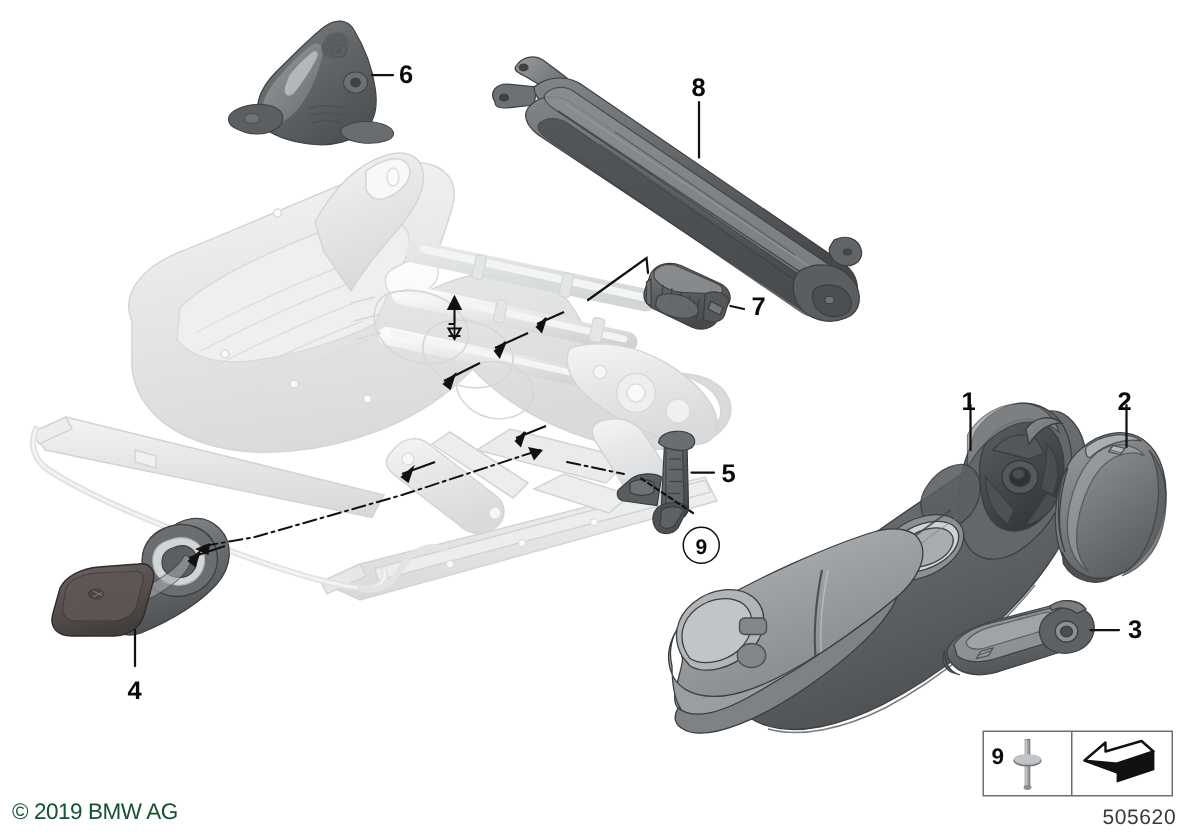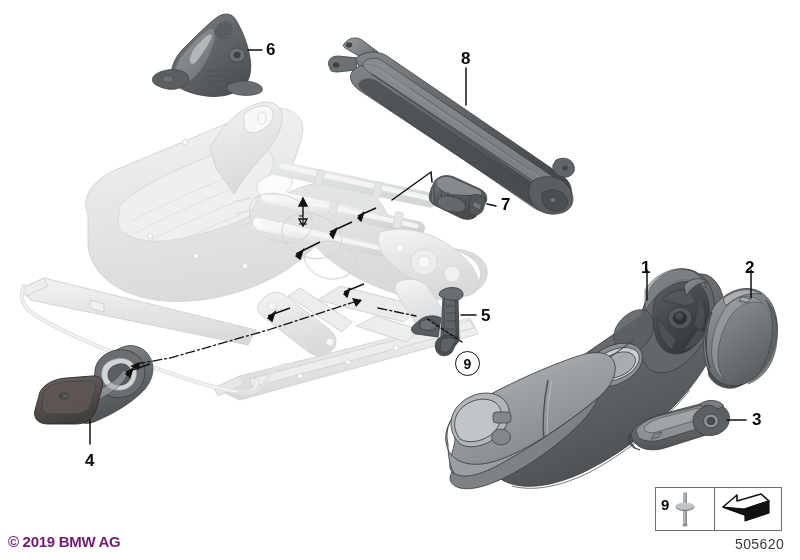--- a/index.html
+++ b/index.html
@@ -14,22 +14,22 @@
     position:absolute;font-weight:bold;font-size:17px;color:#0a0a0a;
     font-family:"Liberation Sans", sans-serif;line-height:1;
     user-select:none;
   }
   .circlbl{
     position:absolute;width:23px;height:23px;border:1.6px solid #111;border-radius:50%;
     background:#fff;display:flex;align-items:center;justify-content:center;
     font-weight:bold;font-size:14px;color:#0a0a0a;
   }
   .copyright{
-    position:absolute;left:8px;top:533px;font-size:15px;font-weight:bold;
-    color:#701a75;letter-spacing:-0.3px;
+    position:absolute;left:8px;top:533px;font-size:15px;font-weight:normal;
+    color:#14532d;letter-spacing:-0.3px;
   }
   .diagnum{
     position:absolute;left:735px;top:536px;font-size:14px;color:#3a3a3a;
     letter-spacing:0.4px;
   }
   .legendbox{
     position:absolute;left:655px;top:487px;width:125px;height:42px;
     border:1.4px solid #6e6e6e;background:#fff;display:flex;
   }
   .legendcell{position:relative;flex:0 0 58px;border-right:1.4px solid #6e6e6e;}

